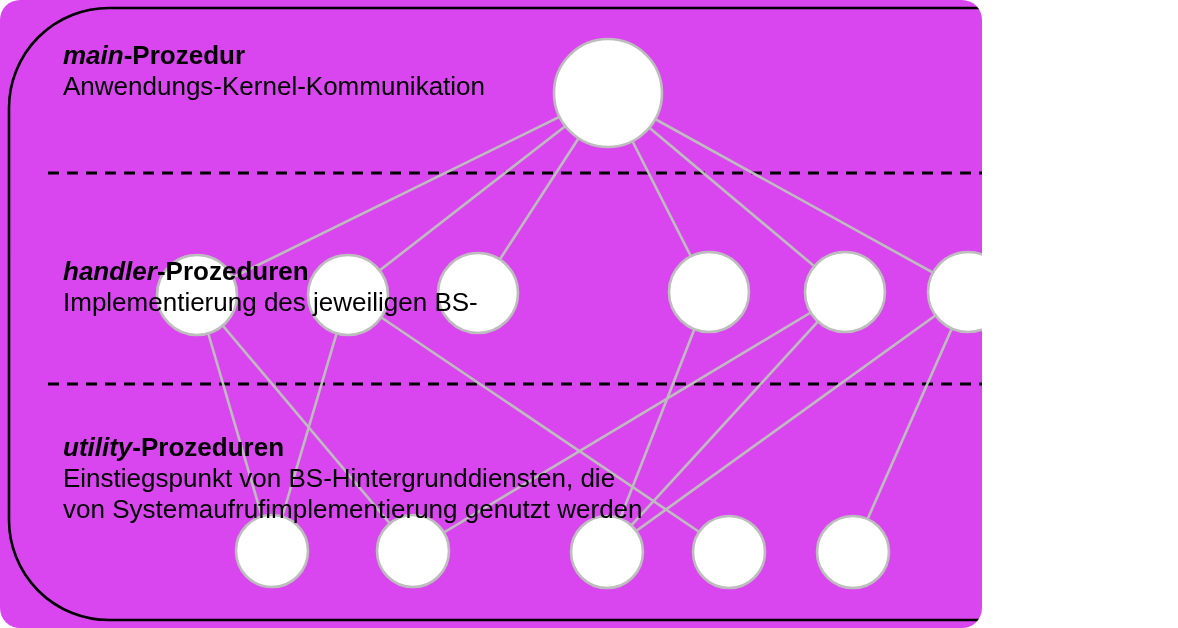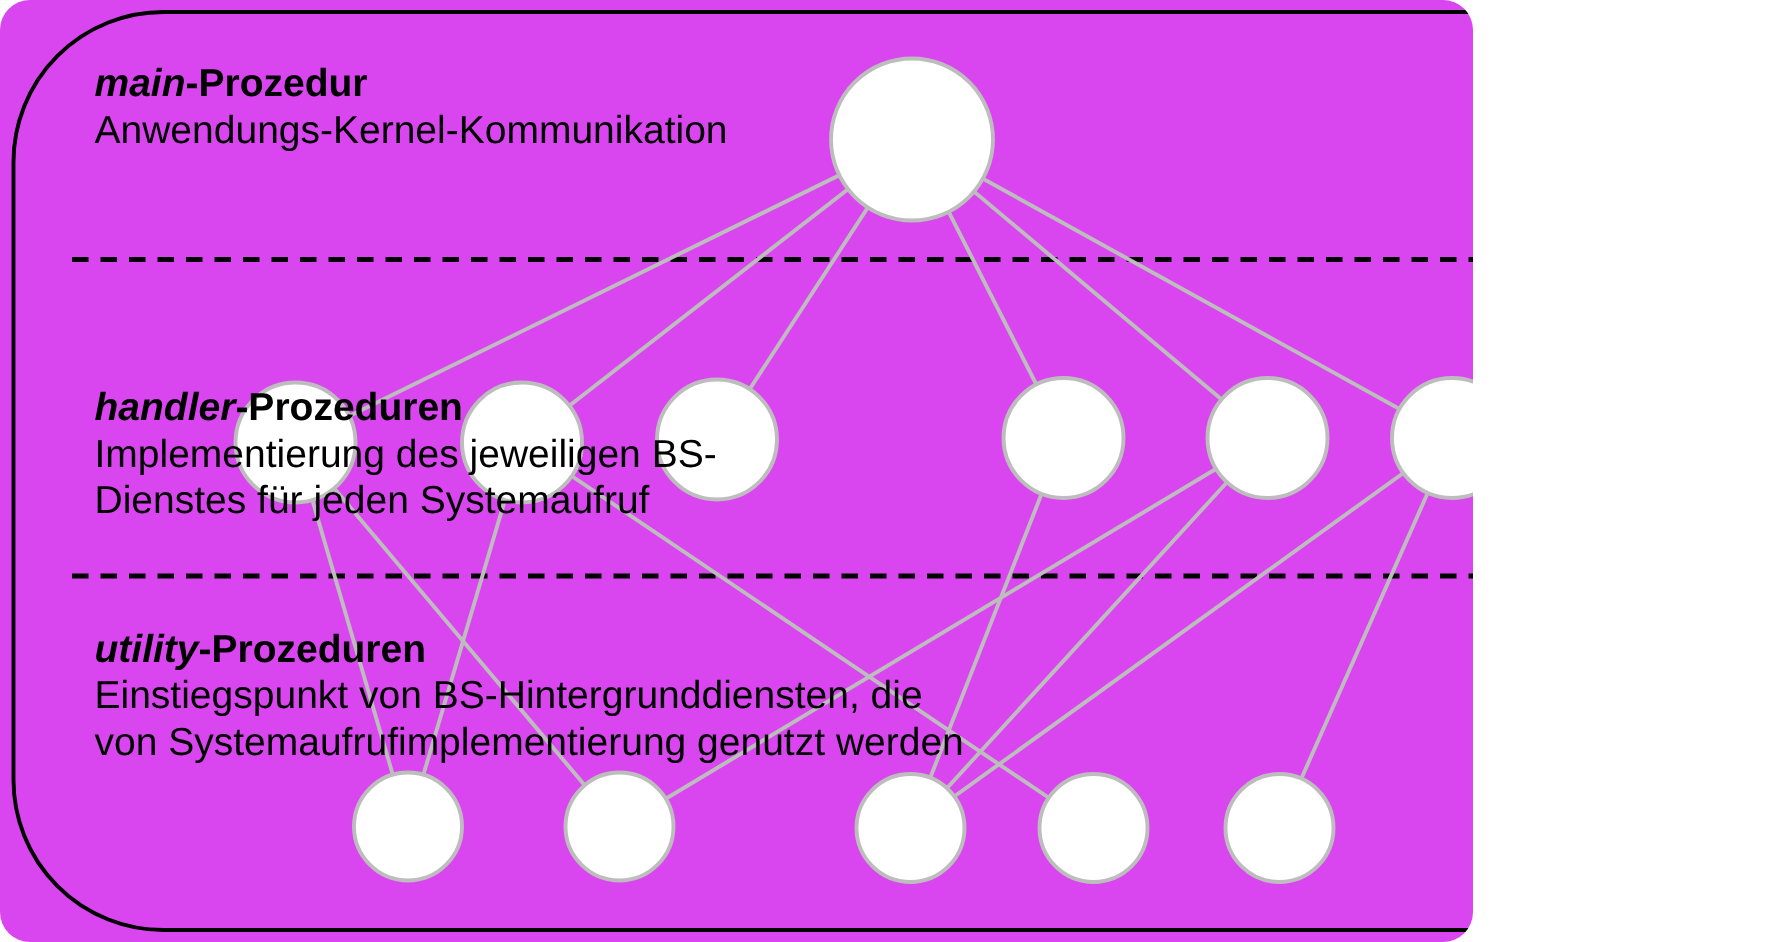--- a/index.html
+++ b/index.html
@@ -62,22 +62,21 @@
     </svg>
 
   <div class="textblock" style="top:40px;">
     <div class="ttl"><em>main</em><span>-Prozedur</span></div>
     <div>Anwendungs-Kernel-Kommunikation</div>
   </div>
 
   <div class="textblock" style="top:208px;margin-top:48px;">
     <div class="ttl"><em>handler</em><span>-Prozeduren</span></div>
     <div>Implementierung des jeweiligen BS-</div>
-    <div>Dienstes für jeden Systemaufruf</div>
   </div>
 
-  <div class="textblock" style="top:417px;">
+  <div class="textblock" style="top:432px;">
     <div class="ttl"><em>utility</em><span>-Prozeduren</span></div>
     <div>Einstiegspunkt von BS-Hintergrunddiensten, die</div>
     <div>von Systemaufrufimplementierung genutzt werden</div>
   </div>
 
 </div>
 
 </body></html>

